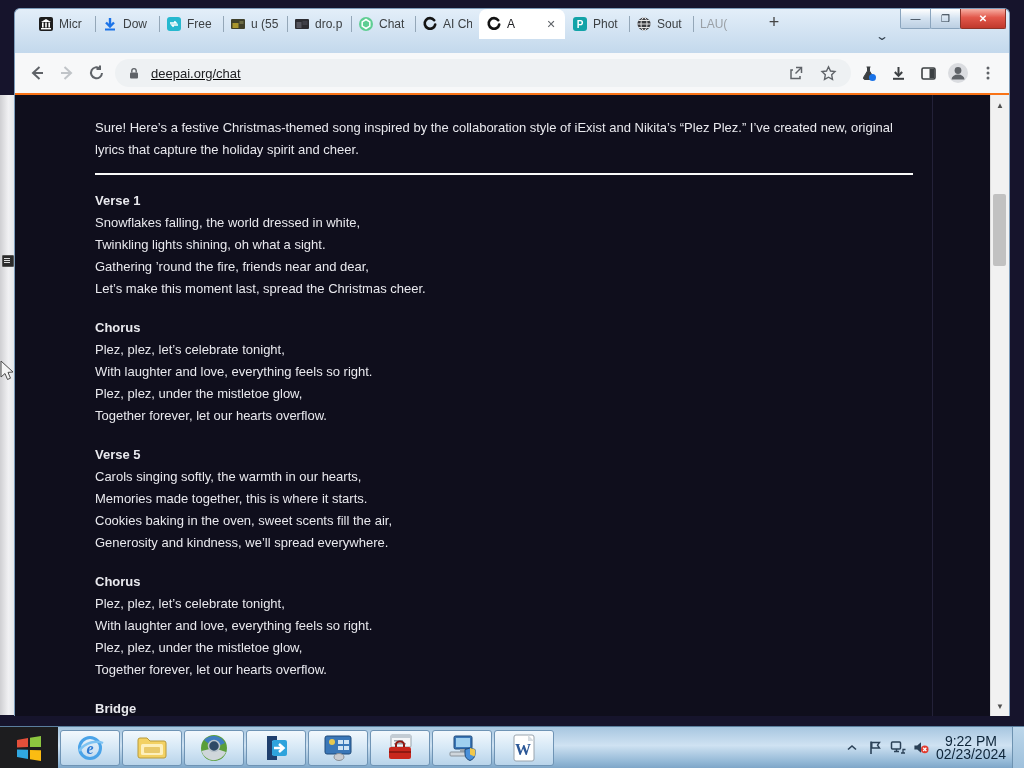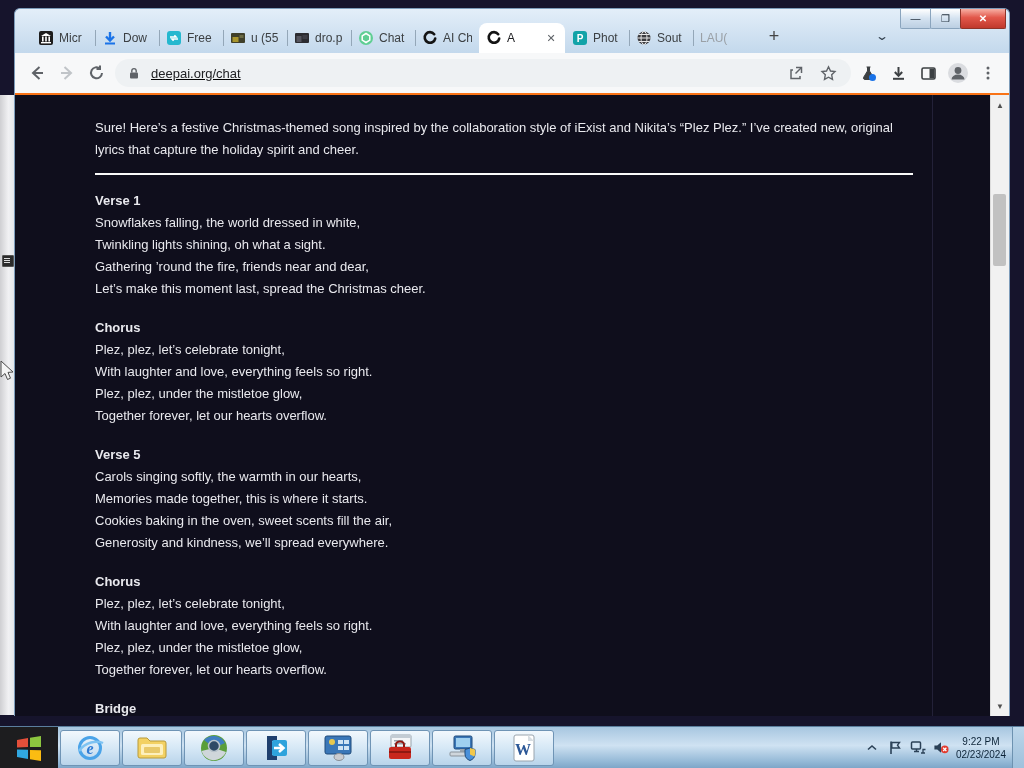--- a/index.html
+++ b/index.html
@@ -16,21 +16,21 @@
     background:#2b2b2b;border:1px solid #555;border-radius:1px;}
   .left-edge-icon::after{content:"";position:absolute;left:1px;top:2px;width:6px;height:1px;background:#ddd;box-shadow:0 2px 0 #ddd,0 4px 0 #ddd;}
   .mouse-cursor{position:absolute;left:0px;top:360px;z-index:50;}
 
   
   .bwindow{position:absolute;left:14px;top:8px;width:994px;height:707px;
     background:#c9dcef;border:1px solid #7d9cba;border-bottom:none;
     border-radius:6px 6px 0 0;box-shadow:0 0 0 1px rgba(255,255,255,.35) inset;z-index:2;}
 
   
-  .tabstrip{position:relative;height:44px;display:flex;align-items:flex-end;
+  .tabstrip{position:relative;height:44px;display:flex;align-items:flex-start;
     padding-left:16px;background:linear-gradient(#e3eef9,#c3d8ec);border-radius:6px 6px 0 0;}
   .tab{position:relative;height:30px;width:64px;display:flex;align-items:center;gap:5px;
     padding:0 7px;box-sizing:border-box;font-size:12px;color:#3c4043;cursor:default;overflow:hidden;white-space:nowrap;}
   .tab:not(.active):not(:first-child)::before{content:"";position:absolute;left:0;top:7px;height:16px;width:1px;background:#94a7b8;}
   .tab.active + .tab::before{display:none;}
   .tab.active{background:#fff;border-radius:8px 8px 0 0;width:86px;color:#202124;overflow:visible;}
   .tab .fav{flex:0 0 16px;width:16px;height:16px;}
   .tab .tlabel{overflow:hidden;text-overflow:clip;flex:1;}
   .tab.dim{color:#9aa0a6;}
   .tab-close{flex:0 0 14px;font-size:11px;color:#5f6368;text-align:center;line-height:14px;border-radius:50%;}
@@ -71,21 +71,21 @@
 
   
   .taskbar{position:absolute;left:0;right:0;bottom:0;height:41px;z-index:10;
     background:linear-gradient(#a7c6e0,#cfe2f2 45%,#93b8d6 85%,#7ea6c8);border-top:1px solid #5b7f9e;}
   .start-zone{position:absolute;left:0;top:0;bottom:0;width:58px;background:#1d1d1f;display:flex;align-items:center;justify-content:center;}
   .task-apps{position:absolute;left:60px;top:0;bottom:0;display:flex;align-items:center;gap:2px;}
   .task-btn{width:60px;height:36px;border:1px solid #6f94b5;border-radius:3px;box-sizing:border-box;
     background:linear-gradient(#f2f8fd,#d6e8f6 50%,#b9d4ea);display:flex;align-items:center;justify-content:center;}
   .tray{position:absolute;right:14px;top:0;bottom:0;display:flex;align-items:center;gap:7px;}
   .tray-ic{width:16px;height:16px;display:flex;align-items:center;justify-content:center;}
-  .clock{text-align:center;font-size:10px;line-height:13px;color:#0d2438;padding-right:4px;}
+  .clock{text-align:center;font-size:14px;line-height:13px;color:#0d2438;padding-right:4px;}
   .show-desktop{position:absolute;right:0;top:0;bottom:0;width:11px;border-left:1px solid #6d92b0;
     background:linear-gradient(#bcd6ea,#9fc1dc);}
 </style>
 </head>
 <body>
 
 <div class="left-strip">
   <div class="left-edge-icon"></div>
 </div>
 <div class="mouse-cursor">

